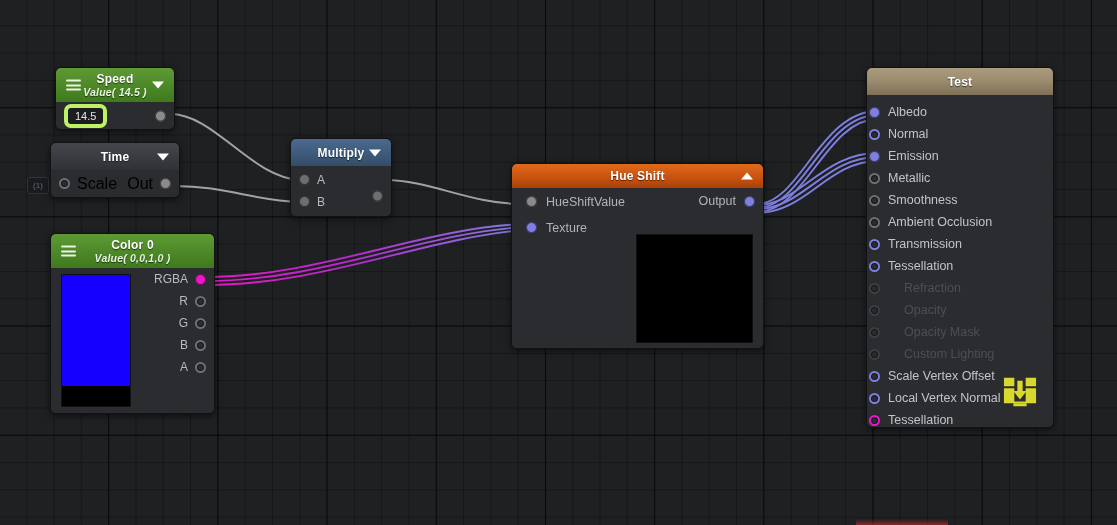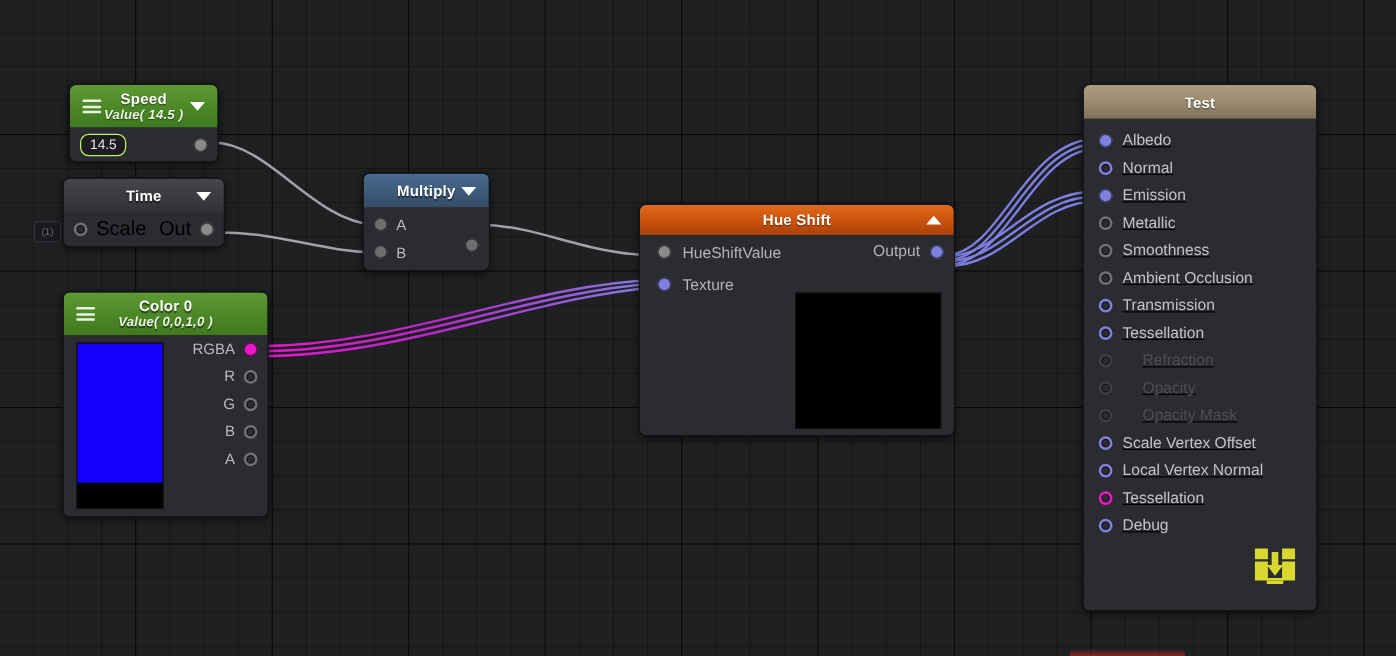--- a/index.html
+++ b/index.html
@@ -90,21 +90,21 @@
   .p-hollow-magenta { background: transparent; border: 2.2px solid #ea18c8; }
   .p-hollow-dim     { background: transparent; border: 2.2px solid #3d3e44; }
 
   .row { display:flex; align-items:center; height:22px; font-size:12px; color:#b9bac0; }
   .row .lbl { white-space: nowrap; }
 
   
   #node-speed { left:55px; top:67px; width:120px; }
   #node-speed .node-body { height:27px; display:flex; align-items:center; padding:0 8px; }
   .numfield {
-    background:#1c1d20; border:1px solid #bef264; border-radius:7px;
+    background:#1c1d20; border:4px solid #bef264; border-radius:7px;
     font-size:11px; color:#e4e5e8; padding:1px 7px; line-height:14px;
   }
   #node-speed .out-dot { position:absolute; right:8px; top:50%; transform:translateY(-50%); }
 
   
   #node-time { left:50px; top:142px; width:130px; }
   #node-time .node-body { height:27px; position:relative; }
   #node-time .in { position:absolute; left:8px; top:50%; transform:translateY(-50%); display:flex; align-items:center; gap:7px; }
   #node-time .out { position:absolute; right:8px; top:50%; transform:translateY(-50%); display:flex; align-items:center; gap:7px; }
 
@@ -146,21 +146,21 @@
     display:flex; align-items:center; gap:8px; font-size:12.5px; color:#b2b3ba;
   }
   .preview {
     position:absolute; right:10px; top:46px;
     width:117px; height:109px; background:#000; border:1px solid #101012;
   }
 
   
   #node-test { left:866px; top:67px; width:188px; }
   #node-test .node-header { height:27px; }
-  #node-test .node-body { height:393px; position:relative; padding:6px 0 0 12px;text-decoration:underline; }
+  #node-test .node-body { height:332px; position:relative; padding:6px 0 0 2px; }
   #node-test .row { height:22px; gap:8px; font-size:12.5px; color:#c2c3c9; }
   #node-test .row.dim { color:#4d4e55;gap:24px; }
   .dl-icon { position:absolute; right:14px; bottom:18px; width:38px; height:34px; }
 
   
   #red-sliver {
     position:absolute; left:856px; bottom:0; width:92px; height:6px;
     background: linear-gradient(to bottom, rgba(140,30,30,0.0), rgba(176,42,42,0.75));
     border-radius:4px 4px 0 0;
   }
@@ -384,20 +384,24 @@
       <div class="row dim">
         <span class="port p-hollow-dim"></span>
         <span class="lbl">Opacity</span>
         </div>
 
       <div class="row dim">
         <span class="port p-hollow-dim"></span>
         <span class="lbl">Opacity Mask</span>
         </div>
 
+      <div class="row dim">
+        <span class="port p-hollow-dim"></span>
+        <span class="lbl">Custom Lighting</span>
+        </div>
 
       <div class="row">
         <span class="port p-hollow-purple"></span>
         <span class="lbl">Scale Vertex Offset</span>
         </div>
 
       <div class="row">
         <span class="port p-hollow-purple"></span>
         <span class="lbl">Local Vertex Normal</span>
         </div>

